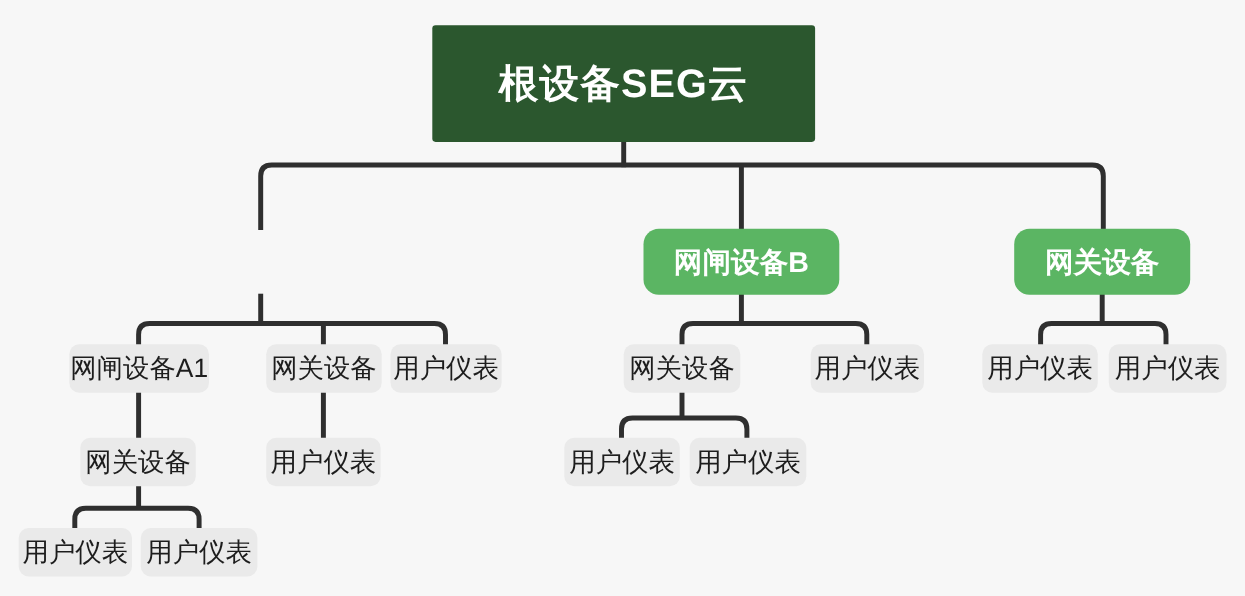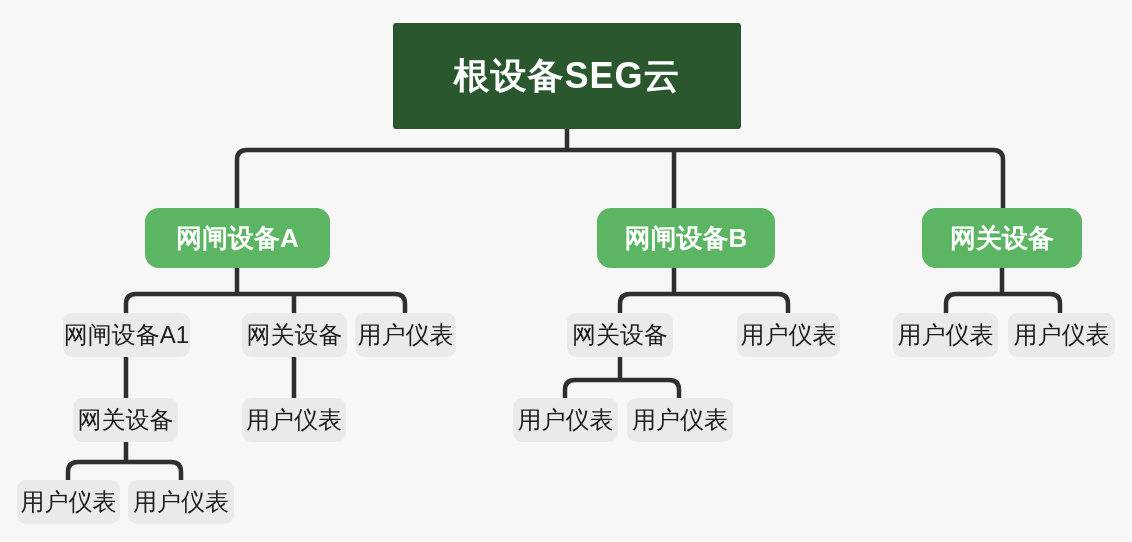--- a/index.html
+++ b/index.html
@@ -93,22 +93,21 @@
 
     <path d="M 620,355 L 620,380"></path>
     <path d="M 565,400 L 565,390 Q 565,380 575,380 L 669,380 Q 679,380 679,390 L 679,400"></path>
 
     <path d="M 1002,267 L 1002,294"></path>
     <path d="M 946,314 L 946,304 Q 946,294 956,294 L 1050,294 Q 1060,294 1060,304 L 1060,314"></path>
   </svg>
 
   <div class="node root-node" style="left:393px;top:23px;width:348px;height:106px">根设备SEG云</div>
 
-  <div class="node branch-node" style="left:145px;top:208px;width:185px;height:60px">网闸设备A</div>
-  <div class="node branch-node" style="left:597px;top:208px;width:178px;height:60px">网闸设备B</div>
+  <div class="node branch-node" style="left:585px;top:208px;width:178px;height:60px">网闸设备B</div>
   <div class="node branch-node" style="left:922px;top:208px;width:160px;height:60px">网关设备</div>
 
   <div class="node leaf-node" style="left:63px;top:313px;width:127px;height:44px">网闸设备A1</div>
   <div class="node leaf-node" style="left:242px;top:313px;width:105px;height:44px">网关设备</div>
   <div class="node leaf-node" style="left:355px;top:313px;width:101px;height:44px">用户仪表</div>
   <div class="node leaf-node" style="left:567px;top:313px;width:106px;height:44px">网关设备</div>
   <div class="node leaf-node" style="left:737px;top:313px;width:103px;height:44px">用户仪表</div>
   <div class="node leaf-node" style="left:893px;top:313px;width:105px;height:44px">用户仪表</div>
   <div class="node leaf-node" style="left:1008px;top:313px;width:107px;height:44px">用户仪表</div>
 

